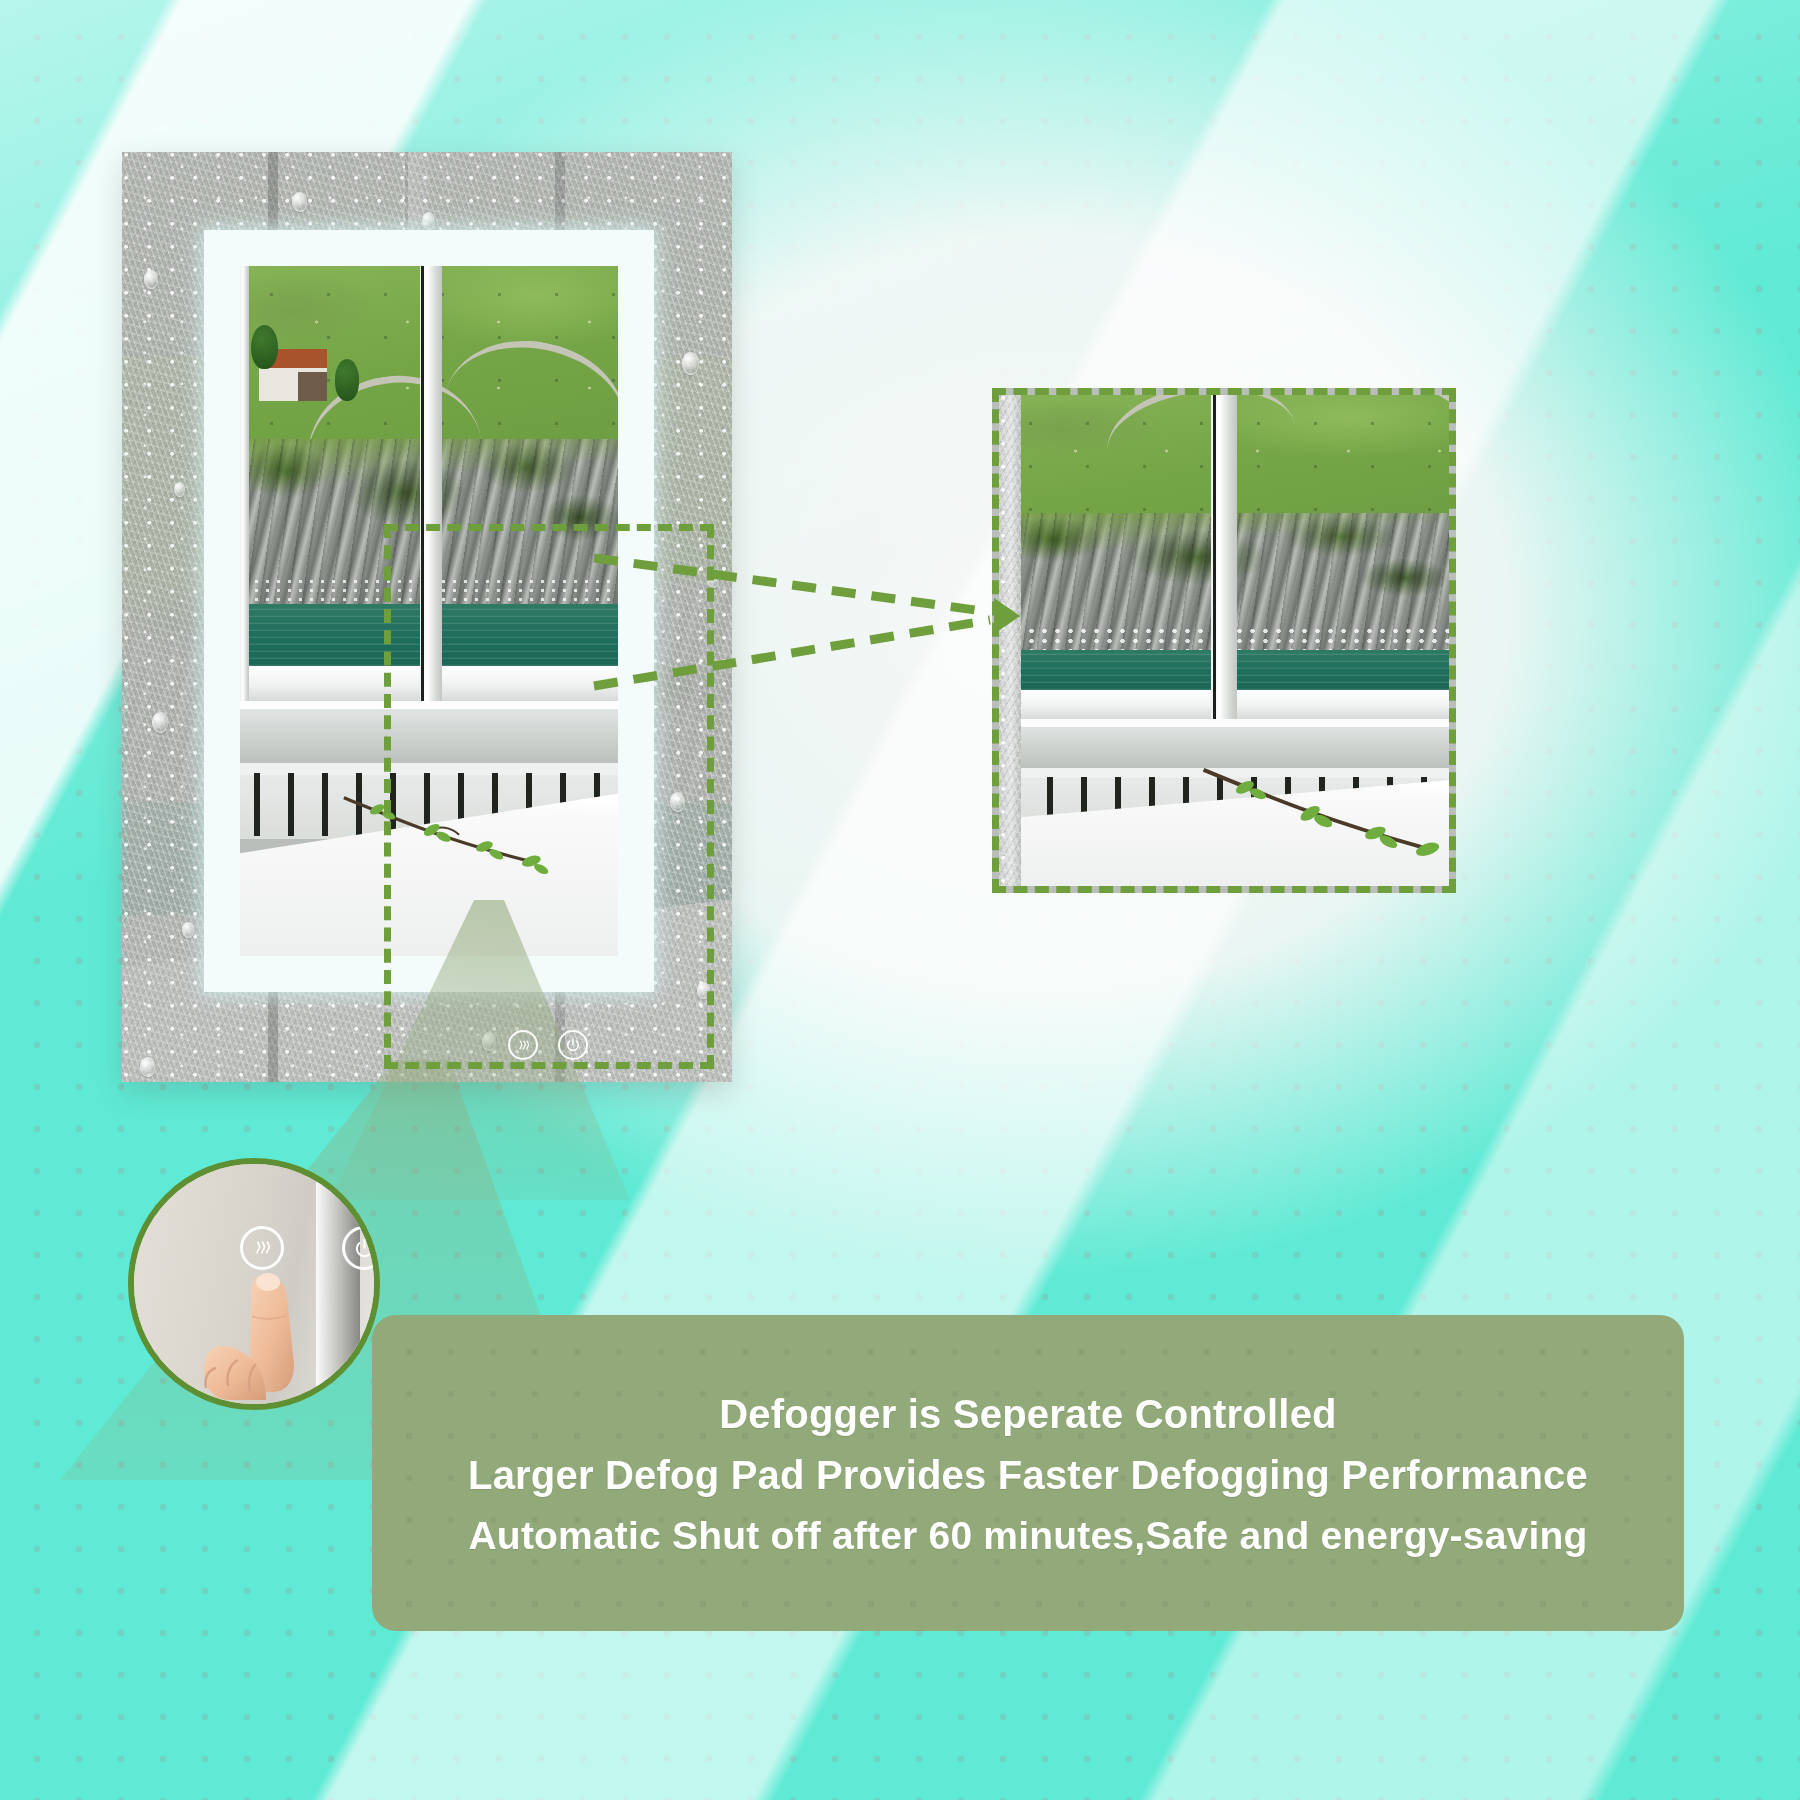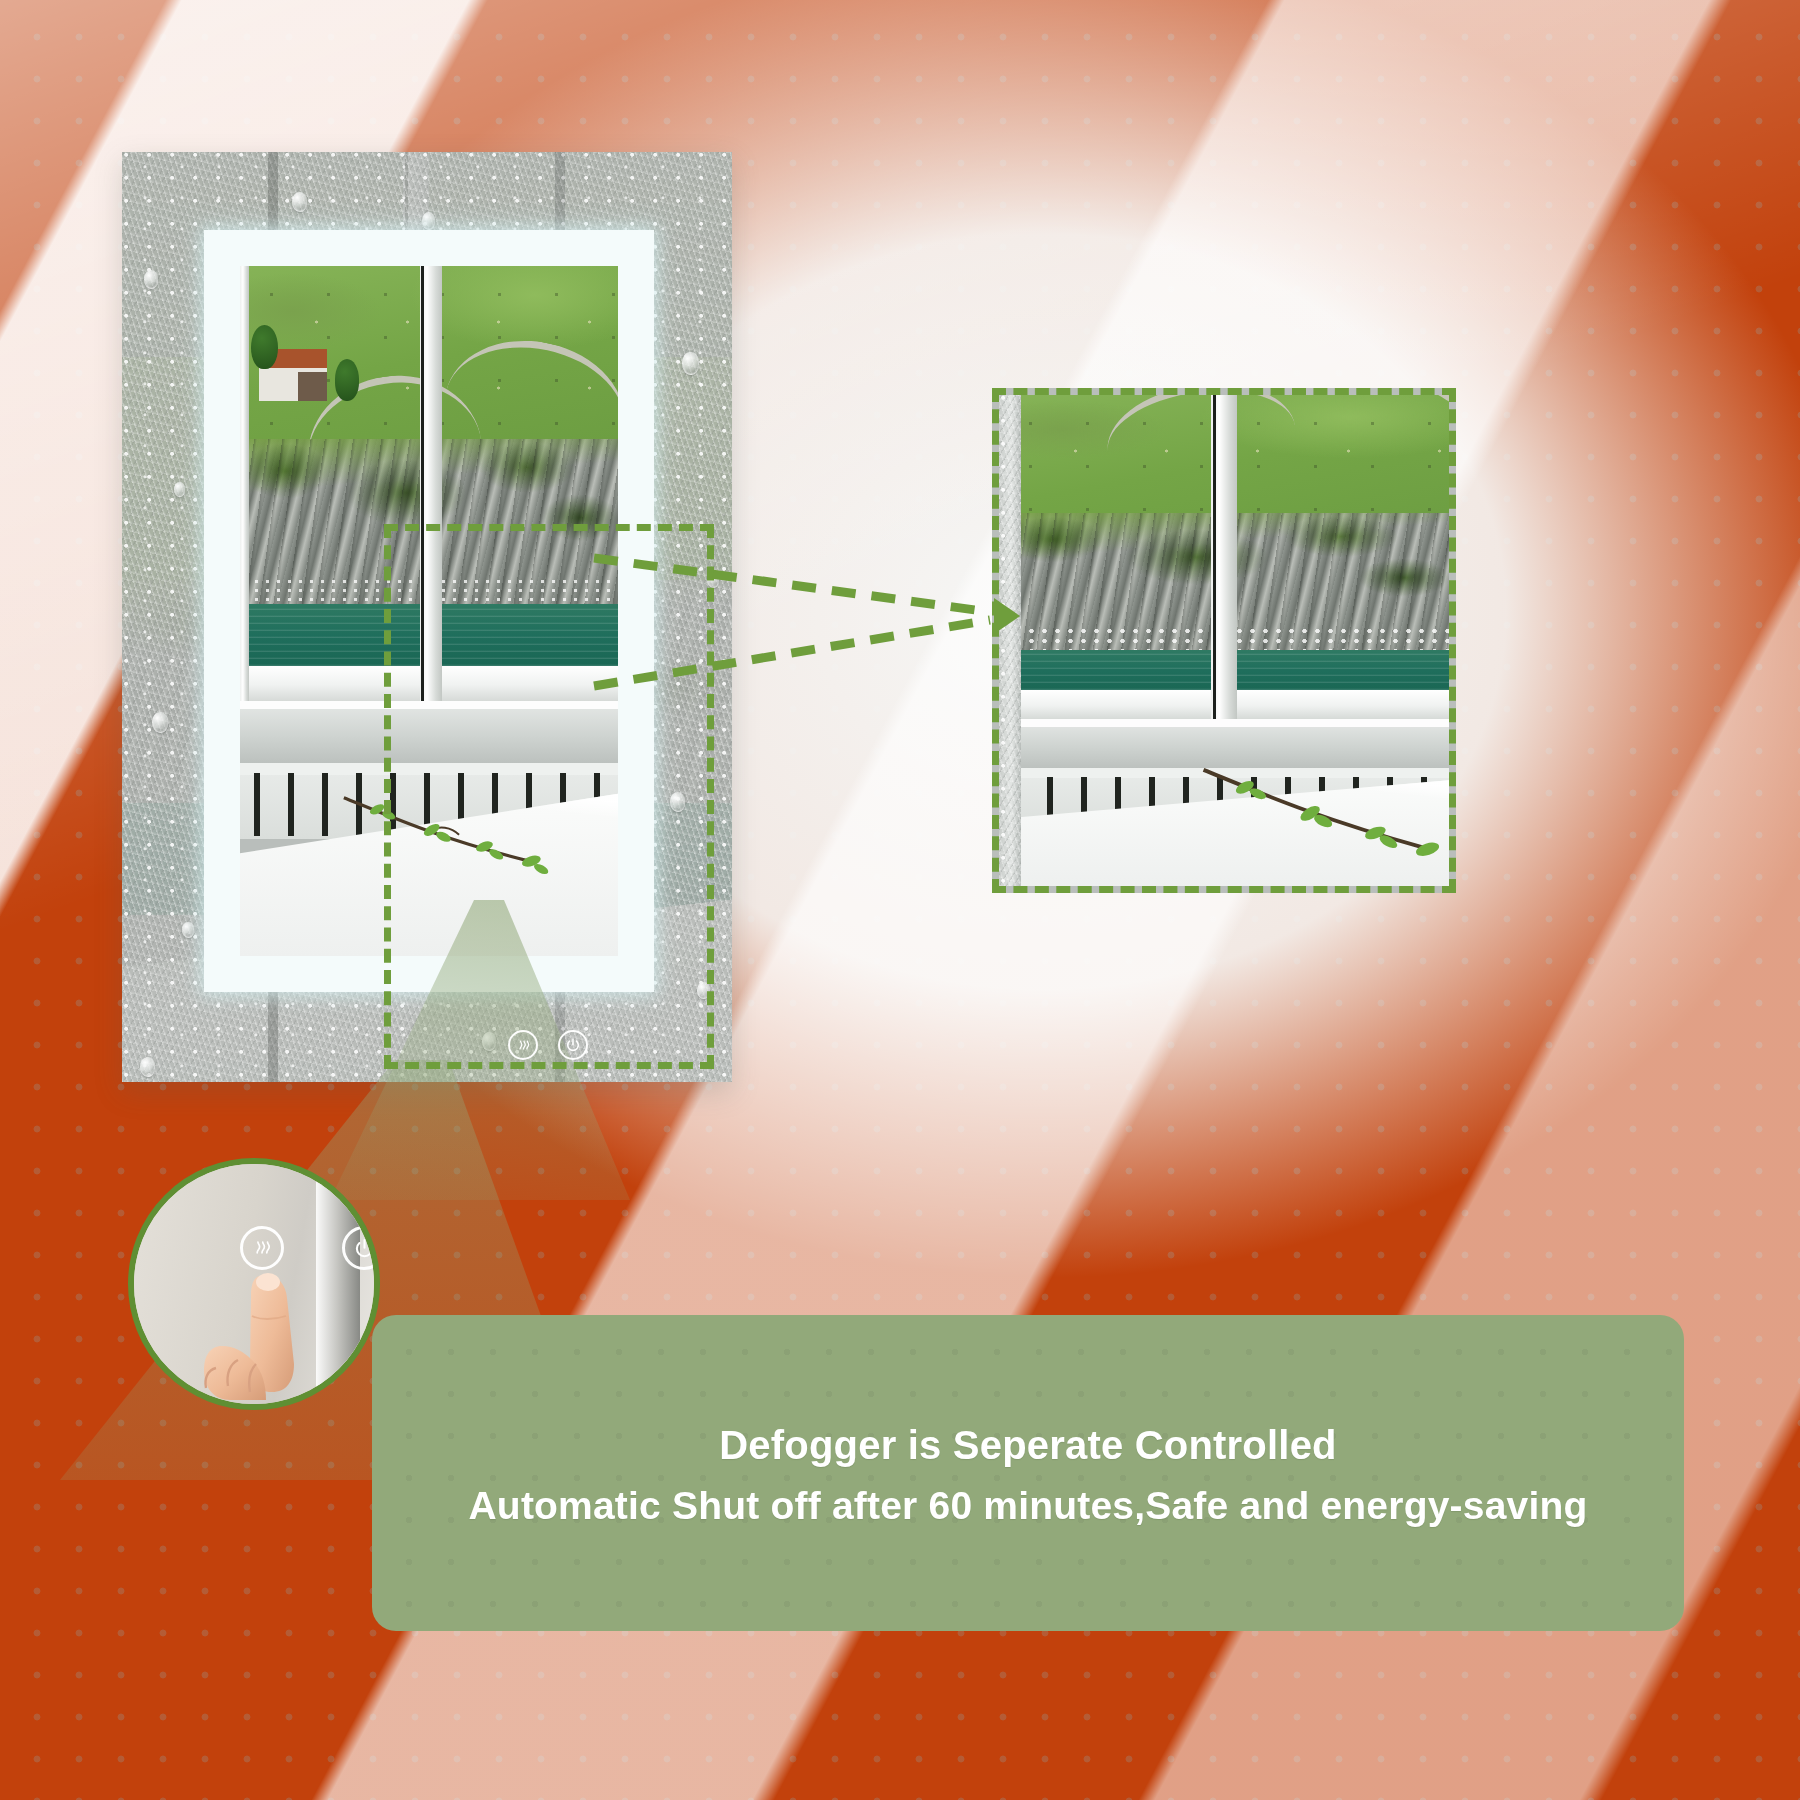--- a/index.html
+++ b/index.html
@@ -8,21 +8,21 @@
   html,body{
     width:1800px; height:1800px;
     font-family:"Liberation Sans", sans-serif;
     overflow:hidden;
   }
 
   
   #page{
     position:relative;
     width:1800px; height:1800px;
-    background:#c2410c;
+    background:#5eead4;
     overflow:hidden;
   }
 
   
   .dot-grid{
     position:absolute; inset:0;
     background-image:radial-gradient(circle, rgba(150,155,152,.30) 3.4px, rgba(150,155,152,0) 3.6px);
     background-size:42px 42px;
     background-position:16px 16px;
     pointer-events:none;
@@ -523,17 +523,18 @@
       <path d="M74 100 C68 106, 66 116, 68 128" stroke="#d8a182" stroke-width="2.4" fill="none"></path>
 
       <path d="M70 52 C78 56, 92 56, 104 52" stroke="#dfa884" stroke-width="1.8" fill="none" opacity=".7"></path>
     </svg>
   </div>
 
   <div id="banner-body">
     <div class="bdots"></div>
     <div class="btext">
       <div class="feature-line l1">Defogger is Seperate Controlled</div>
+      <div class="feature-line l2">Larger Defog Pad Provides Faster Defogging Performance</div>
       <div class="feature-line l3">Automatic Shut off after 60 minutes,Safe and energy-saving</div>
     </div>
   </div>
 
 </div>
 
 </body></html>

